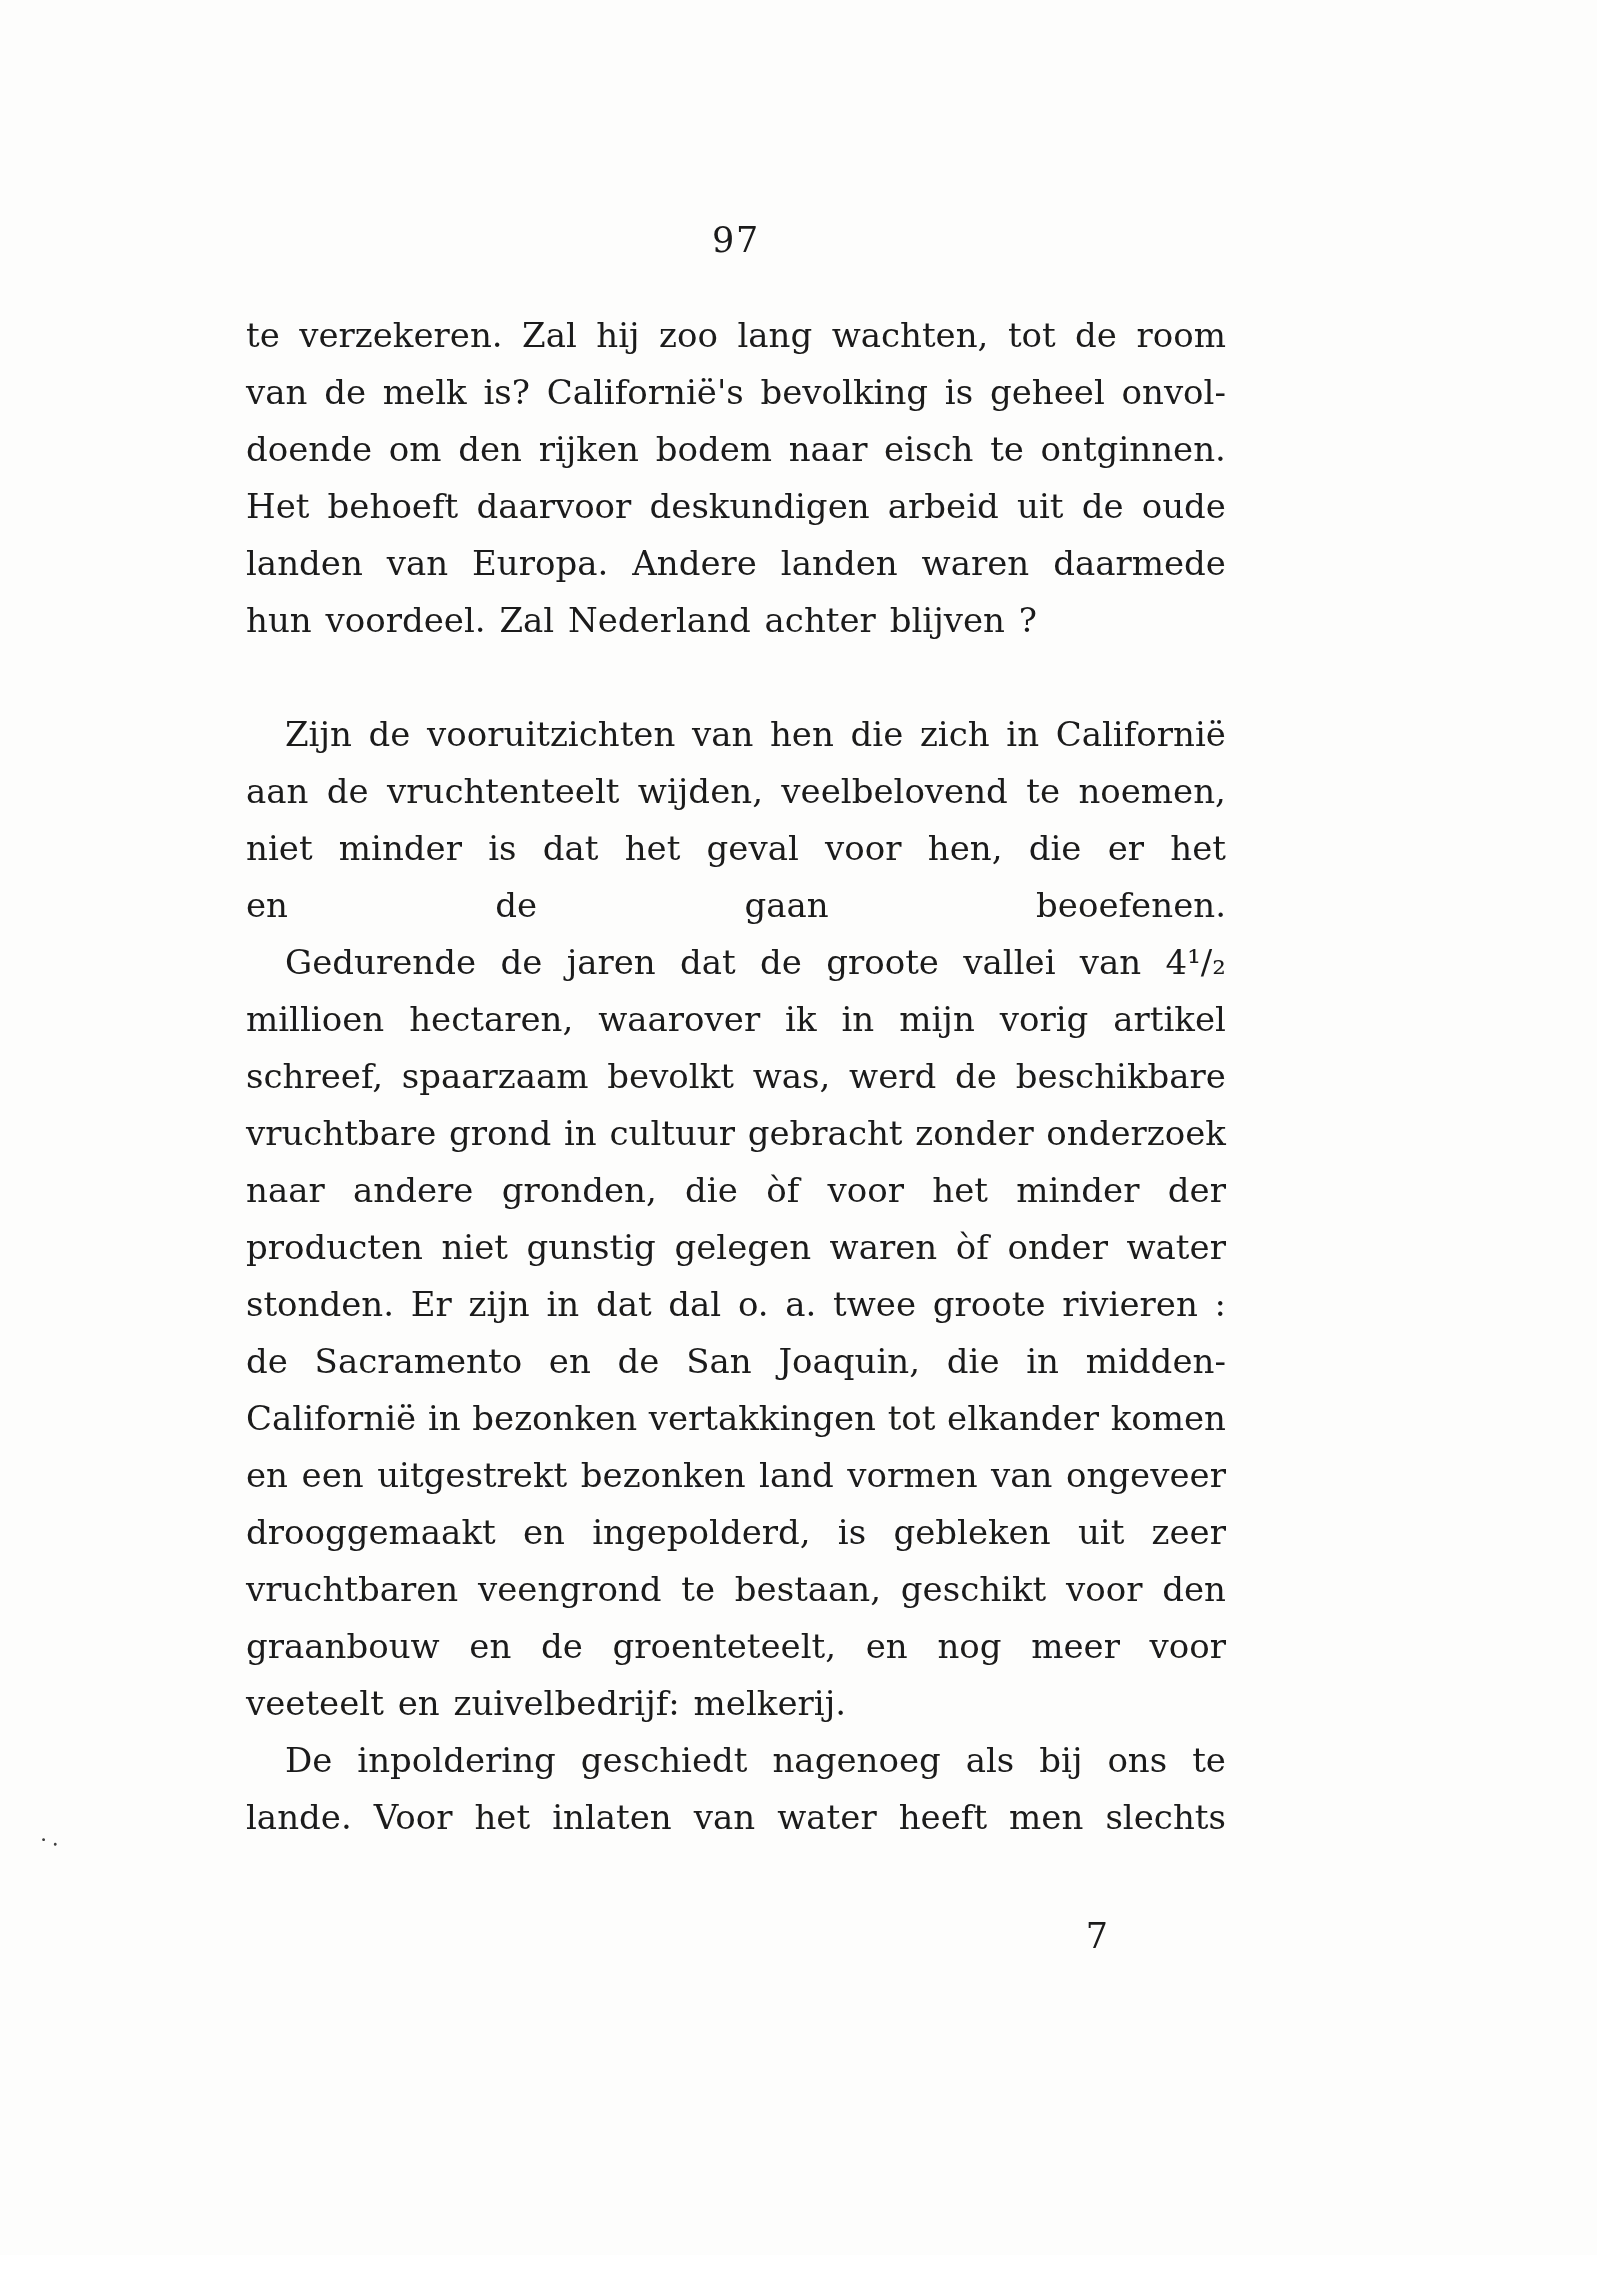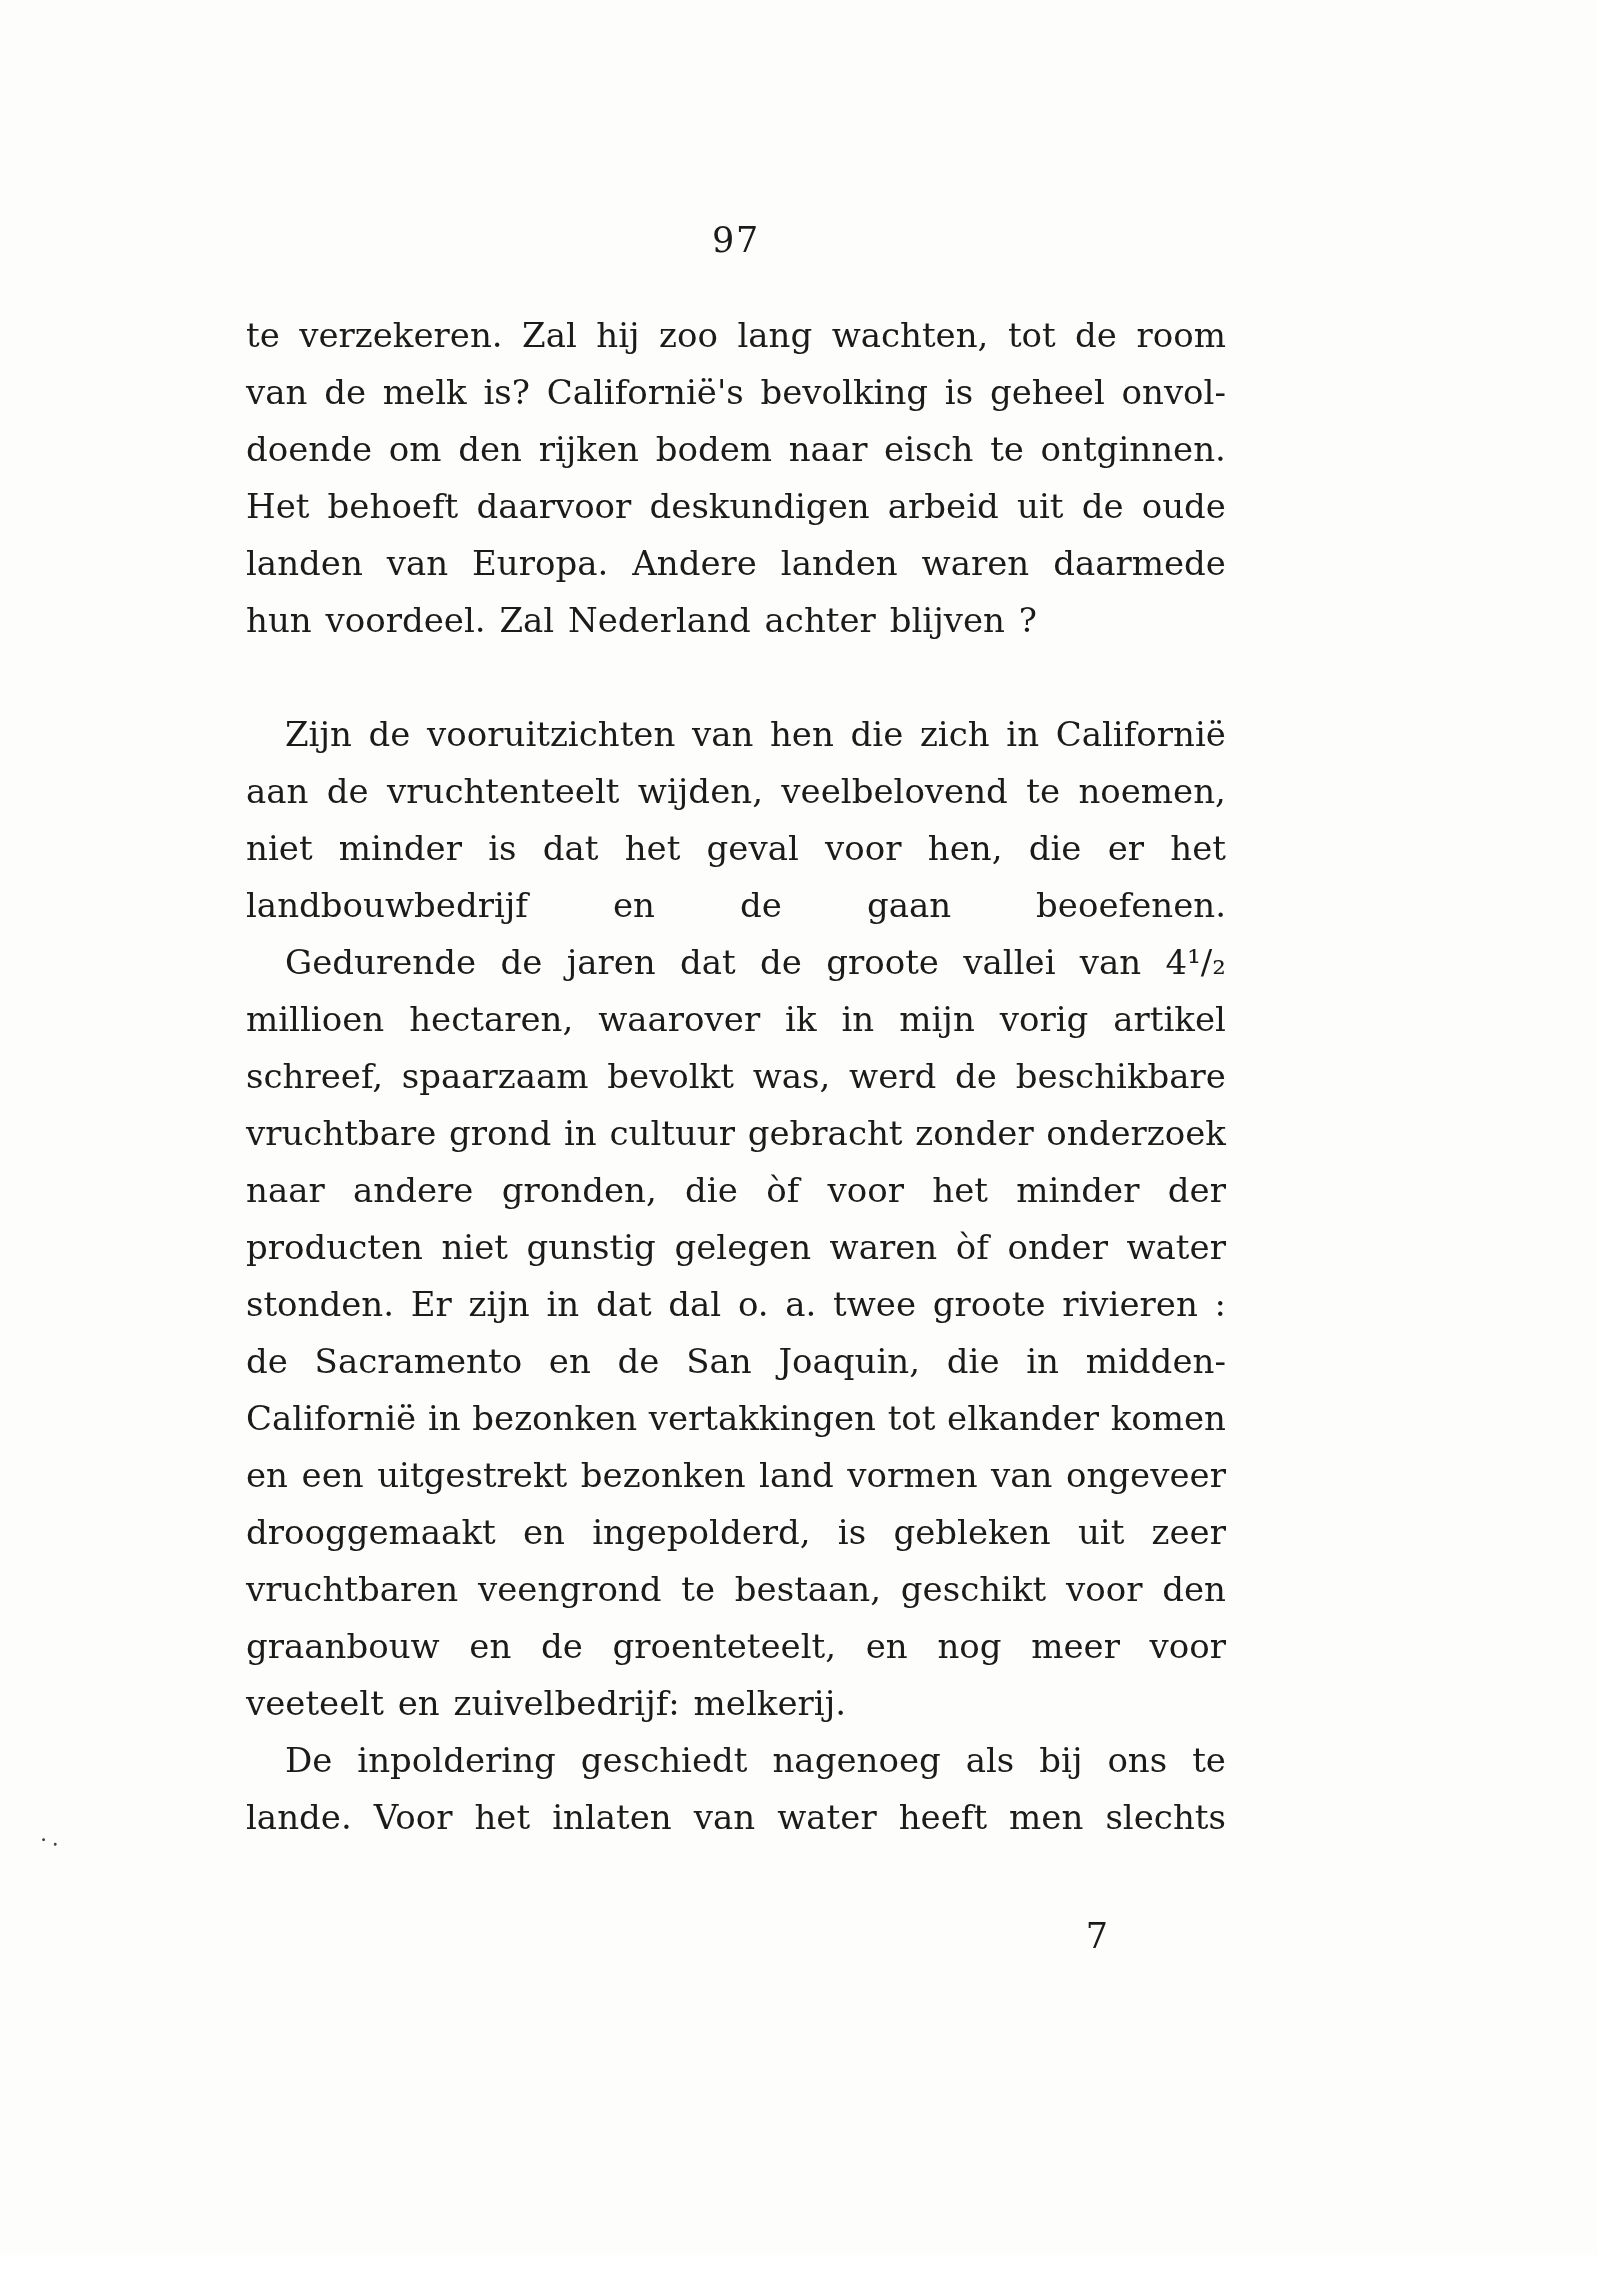--- a/index.html
+++ b/index.html
@@ -157,21 +157,20 @@
           <span class="w">dat</span>
           <span class="w">het</span>
           <span class="w">geval</span>
           <span class="w">voor</span>
           <span class="w">hen,</span>
           <span class="w">die</span>
           <span class="w">er</span>
           <span class="w">het</span>
         </div>
         <div class="line justify">
-          <span class="w">landbouwbedrijf</span>
           <span class="w">en</span>
           <span class="w">de</span>
           <span class="w">gaan</span>
           <span class="w">beoefenen.</span>
         </div>
       </div>
       <div>
         <div class="line justify indent">
           <span class="w">Gedurende</span>
           <span class="w">de</span>

